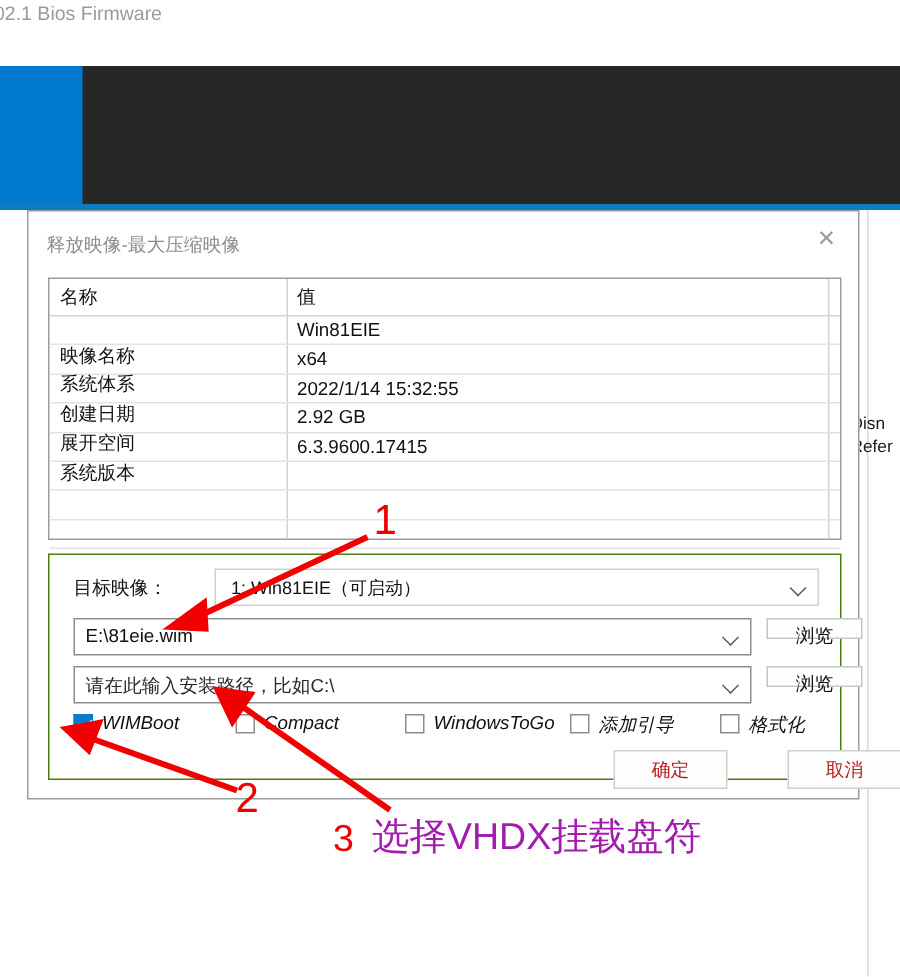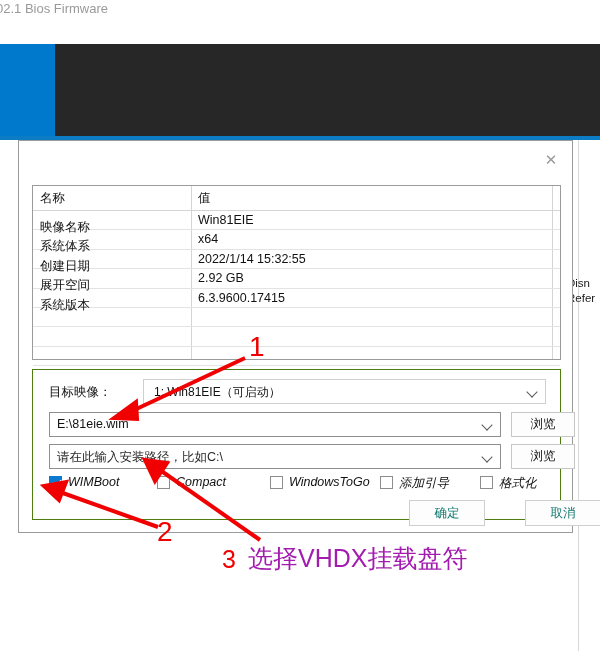--- a/index.html
+++ b/index.html
@@ -33,21 +33,21 @@
     font-size:15px;color:#9a9a9a;text-align:center;line-height:20px;cursor:default;
   }
 
   
   #info-table{
     position:absolute;left:13px;top:44px;width:529px;height:175px;
     border:1px solid #9b9b9b;box-sizing:border-box;background:#fff;
   }
   .tbl-row{position:relative;height:19.4px;border-bottom:1px solid #e3e3e3;box-sizing:border-box;}
   .tbl-row.hdr{border-bottom:1px solid #d4d4d4;height:25px;}
-  .tbl-c1{position:absolute;left:7px;top:8px;font-size:12.5px;color:#111;white-space:nowrap;}
+  .tbl-c1{position:absolute;left:7px;top:18px;font-size:12.5px;color:#111;white-space:nowrap;}
   .tbl-row.hdr .tbl-c1{top:4px;}
   .tbl-c2{position:absolute;left:165px;top:2px;font-size:12.5px;color:#111;white-space:nowrap;}
   .tbl-row.hdr .tbl-c2{top:4px;}
   .vline{position:absolute;top:0;width:1px;background:#d4d4d4;}
   #vline-1{left:158px;height:173px;}
   #vline-2{left:519px;height:173px;}
 
   
   #form-panel{
     position:absolute;left:13px;top:228px;width:529px;height:151px;
@@ -66,21 +66,21 @@
     transform:rotate(45deg);
   }
   .combo{
     position:absolute;height:25px;border:1px solid #8e8e8e;box-sizing:border-box;background:#fff;
   }
   .combo .combo-text{position:absolute;left:7px;top:4px;font-size:12.5px;color:#111;white-space:nowrap;}
   .combo .combo-text.ph{color:#2a2a2a;}
   #combo-source{left:16px;top:42px;width:452px;padding-left:42px;}
   #combo-dest{left:16px;top:74px;width:452px;}
   .browse-btn{
-    position:absolute;width:64px;height:25px;border:1px solid #c6c6c6;box-sizing:border-box;
+    position:absolute;width:64px;height:14px;border:1px solid #c6c6c6;box-sizing:border-box;
     background:#fdfdfd;font-size:12.5px;color:#111;text-align:center;line-height:23px;cursor:default;
   }
   #browse-1{left:478px;top:42px;}
   #browse-2{left:478px;top:74px;}
 
   
   .cbx{position:absolute;top:105px;height:18px;}
   .cbx .box{
     position:absolute;left:0;top:1px;width:13px;height:13px;
     border:1px solid #8d8d8d;box-sizing:border-box;background:#fff;
@@ -88,21 +88,21 @@
   .cbx.checked .box{background:#0b7ad1;border-color:#0b7ad1;}
   .cbx.checked .box:after{
     content:"";position:absolute;left:3.5px;top:1px;width:4px;height:7px;
     border-right:2px solid #fff;border-bottom:2px solid #fff;transform:rotate(42deg);
   }
   .cbx .lbl{position:absolute;left:19px;top:0px;font-size:12.5px;color:#111;white-space:nowrap;font-style:italic;}
 
   
   .act-btn{
     position:absolute;width:76px;height:26px;border:1px solid #cfcfcf;box-sizing:border-box;
-    background:#fdfdfd;font-size:12.5px;color:#0f766e;text-align:center;line-height:24px;cursor:default;
+    background:#fdfdfd;font-size:12.5px;color:#b91c1c;text-align:center;line-height:24px;cursor:default;
   }
   #btn-ok{left:390px;top:359px;}
   #btn-cancel{left:506px;top:359px;}
 
   
   .anno-num{position:absolute;color:#f00000;font-size:28px;line-height:28px;white-space:nowrap;}
   #anno-1{left:249px;top:333px;}
   #anno-2{left:157px;top:518px;}
   #anno-3{left:222px;top:545px;font-size:25px;}
   #anno-3-text{position:absolute;left:248px;top:544px;color:#a21caf;font-size:25px;line-height:28px;white-space:nowrap;}
@@ -124,20 +124,21 @@
   <div id="bg-right-divider"></div>
   <div id="bg-right-divider2"></div>
   <div id="bg-right-text">
     <div>Disn</div>
     <div>Refer</div>
   </div>
 </div>
 
 <div id="dialog">
 
+  <div id="dialog-title">释放映像-最大压缩映像</div>
   <div id="dialog-close">✕</div>
 
   <div id="info-table">
     <div class="vline" id="vline-1"></div>
     <div class="vline" id="vline-2"></div>
 
     <div class="tbl-row hdr">
       <div class="tbl-c1">名称</div>
       <div class="tbl-c2">值</div>
     </div>

